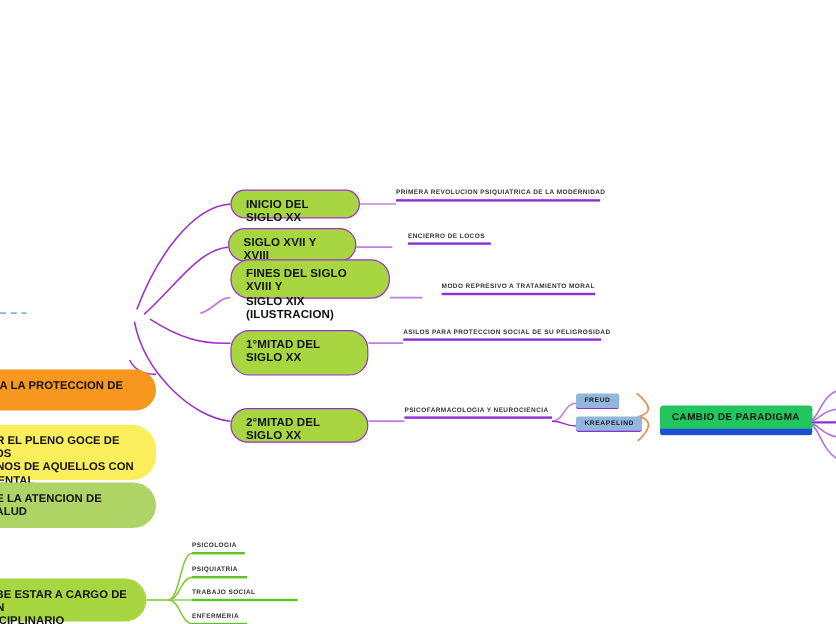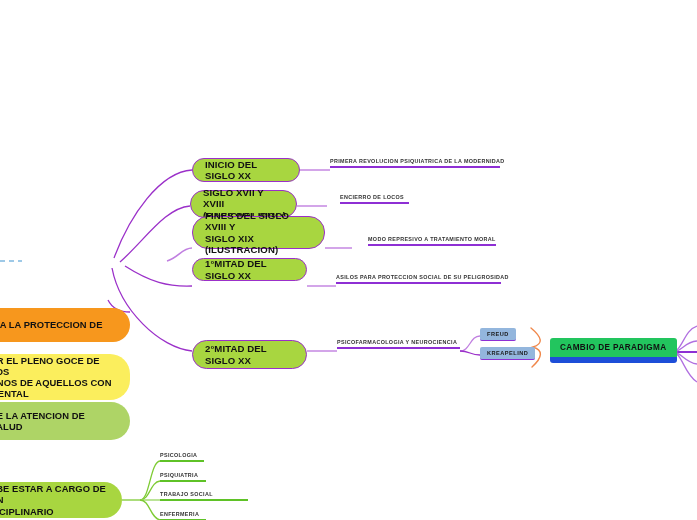--- a/index.html
+++ b/index.html
@@ -6,21 +6,21 @@
   body{
     width:697px;height:520px;
     background:#ffffff;
     font-family:"Liberation Sans", sans-serif;
     overflow:hidden;
     position:relative;
   }
   #canvas{position:absolute;left:0;top:0;width:697px;height:520px;}
   svg.links{position:absolute;left:0;top:0;width:697px;height:520px;pointer-events:none;}
 
-  .node{position:absolute;box-sizing:border-box;display:flex;align-items:center;}
+  .node{position:absolute;box-sizing:border-box;display:flex;}
   .node .txt{
     font-weight:bold;
     color:#111111;
     line-height:1.18;
     white-space:pre-line;
   }
 
   
   .central{
     border:1.6px solid #4aa3df;
@@ -145,21 +145,21 @@
     <span class="txt">INICIO DEL SIGLO XX</span>
   </div>
   <div class="node greenNode" style="left:190px;top:190px;width:107px;height:28px;">
     <span class="txt">SIGLO XVII Y XVIII
 (RACIONALISMO)</span>
   </div>
   <div class="node greenNode" style="left:192px;top:216px;width:133px;height:33px;">
     <span class="txt">FINES DEL SIGLO XVIII Y
 SIGLO XIX (ILUSTRACION)</span>
   </div>
-  <div class="node greenNode" style="left:192px;top:258px;width:115px;height:23px;">
+  <div class="node greenNode" style="left:192px;top:275px;width:115px;height:38px;">
     <span class="txt">1°MITAD DEL SIGLO XX</span>
   </div>
   <div class="node greenNode" style="left:192px;top:340px;width:115px;height:29px;">
     <span class="txt">2°MITAD DEL SIGLO XX</span>
   </div>
 
   <div class="cap purple" style="left:330px;top:158px;">
     <span>PRIMERA REVOLUCION PSIQUIATRICA DE LA MODERNIDAD</span>
     <span class="rule" style="width:170px;"></span>
   </div>

